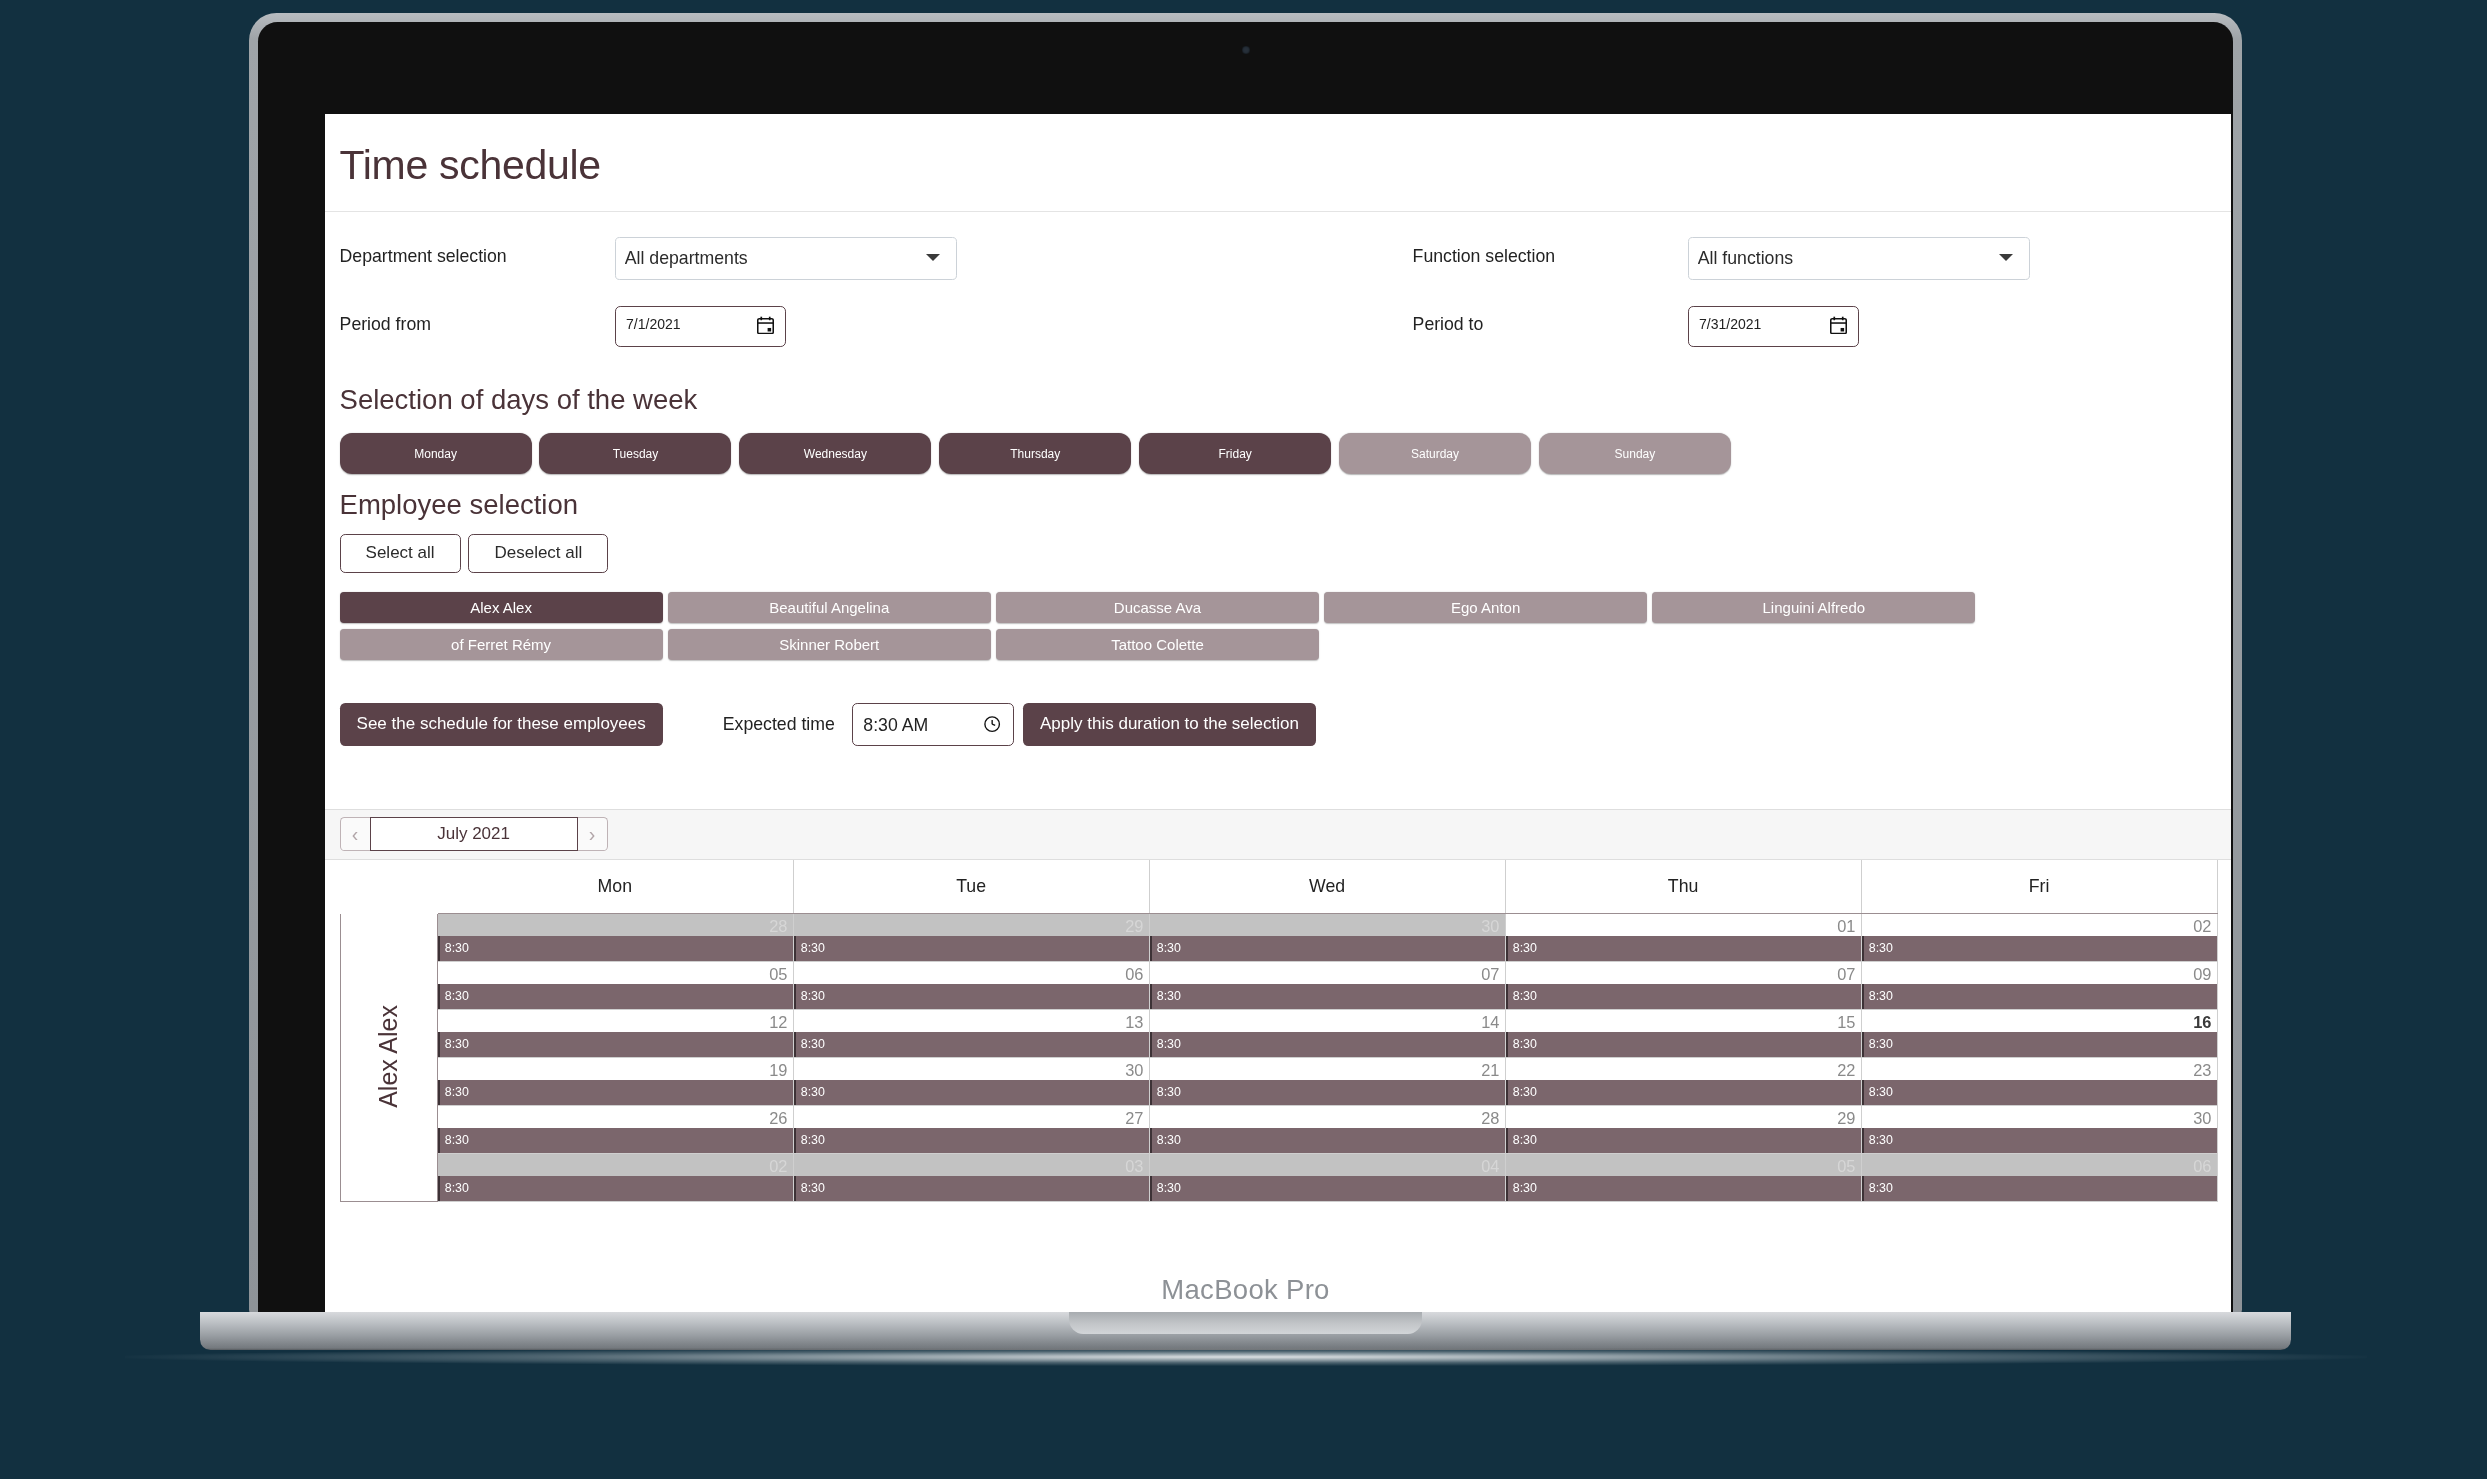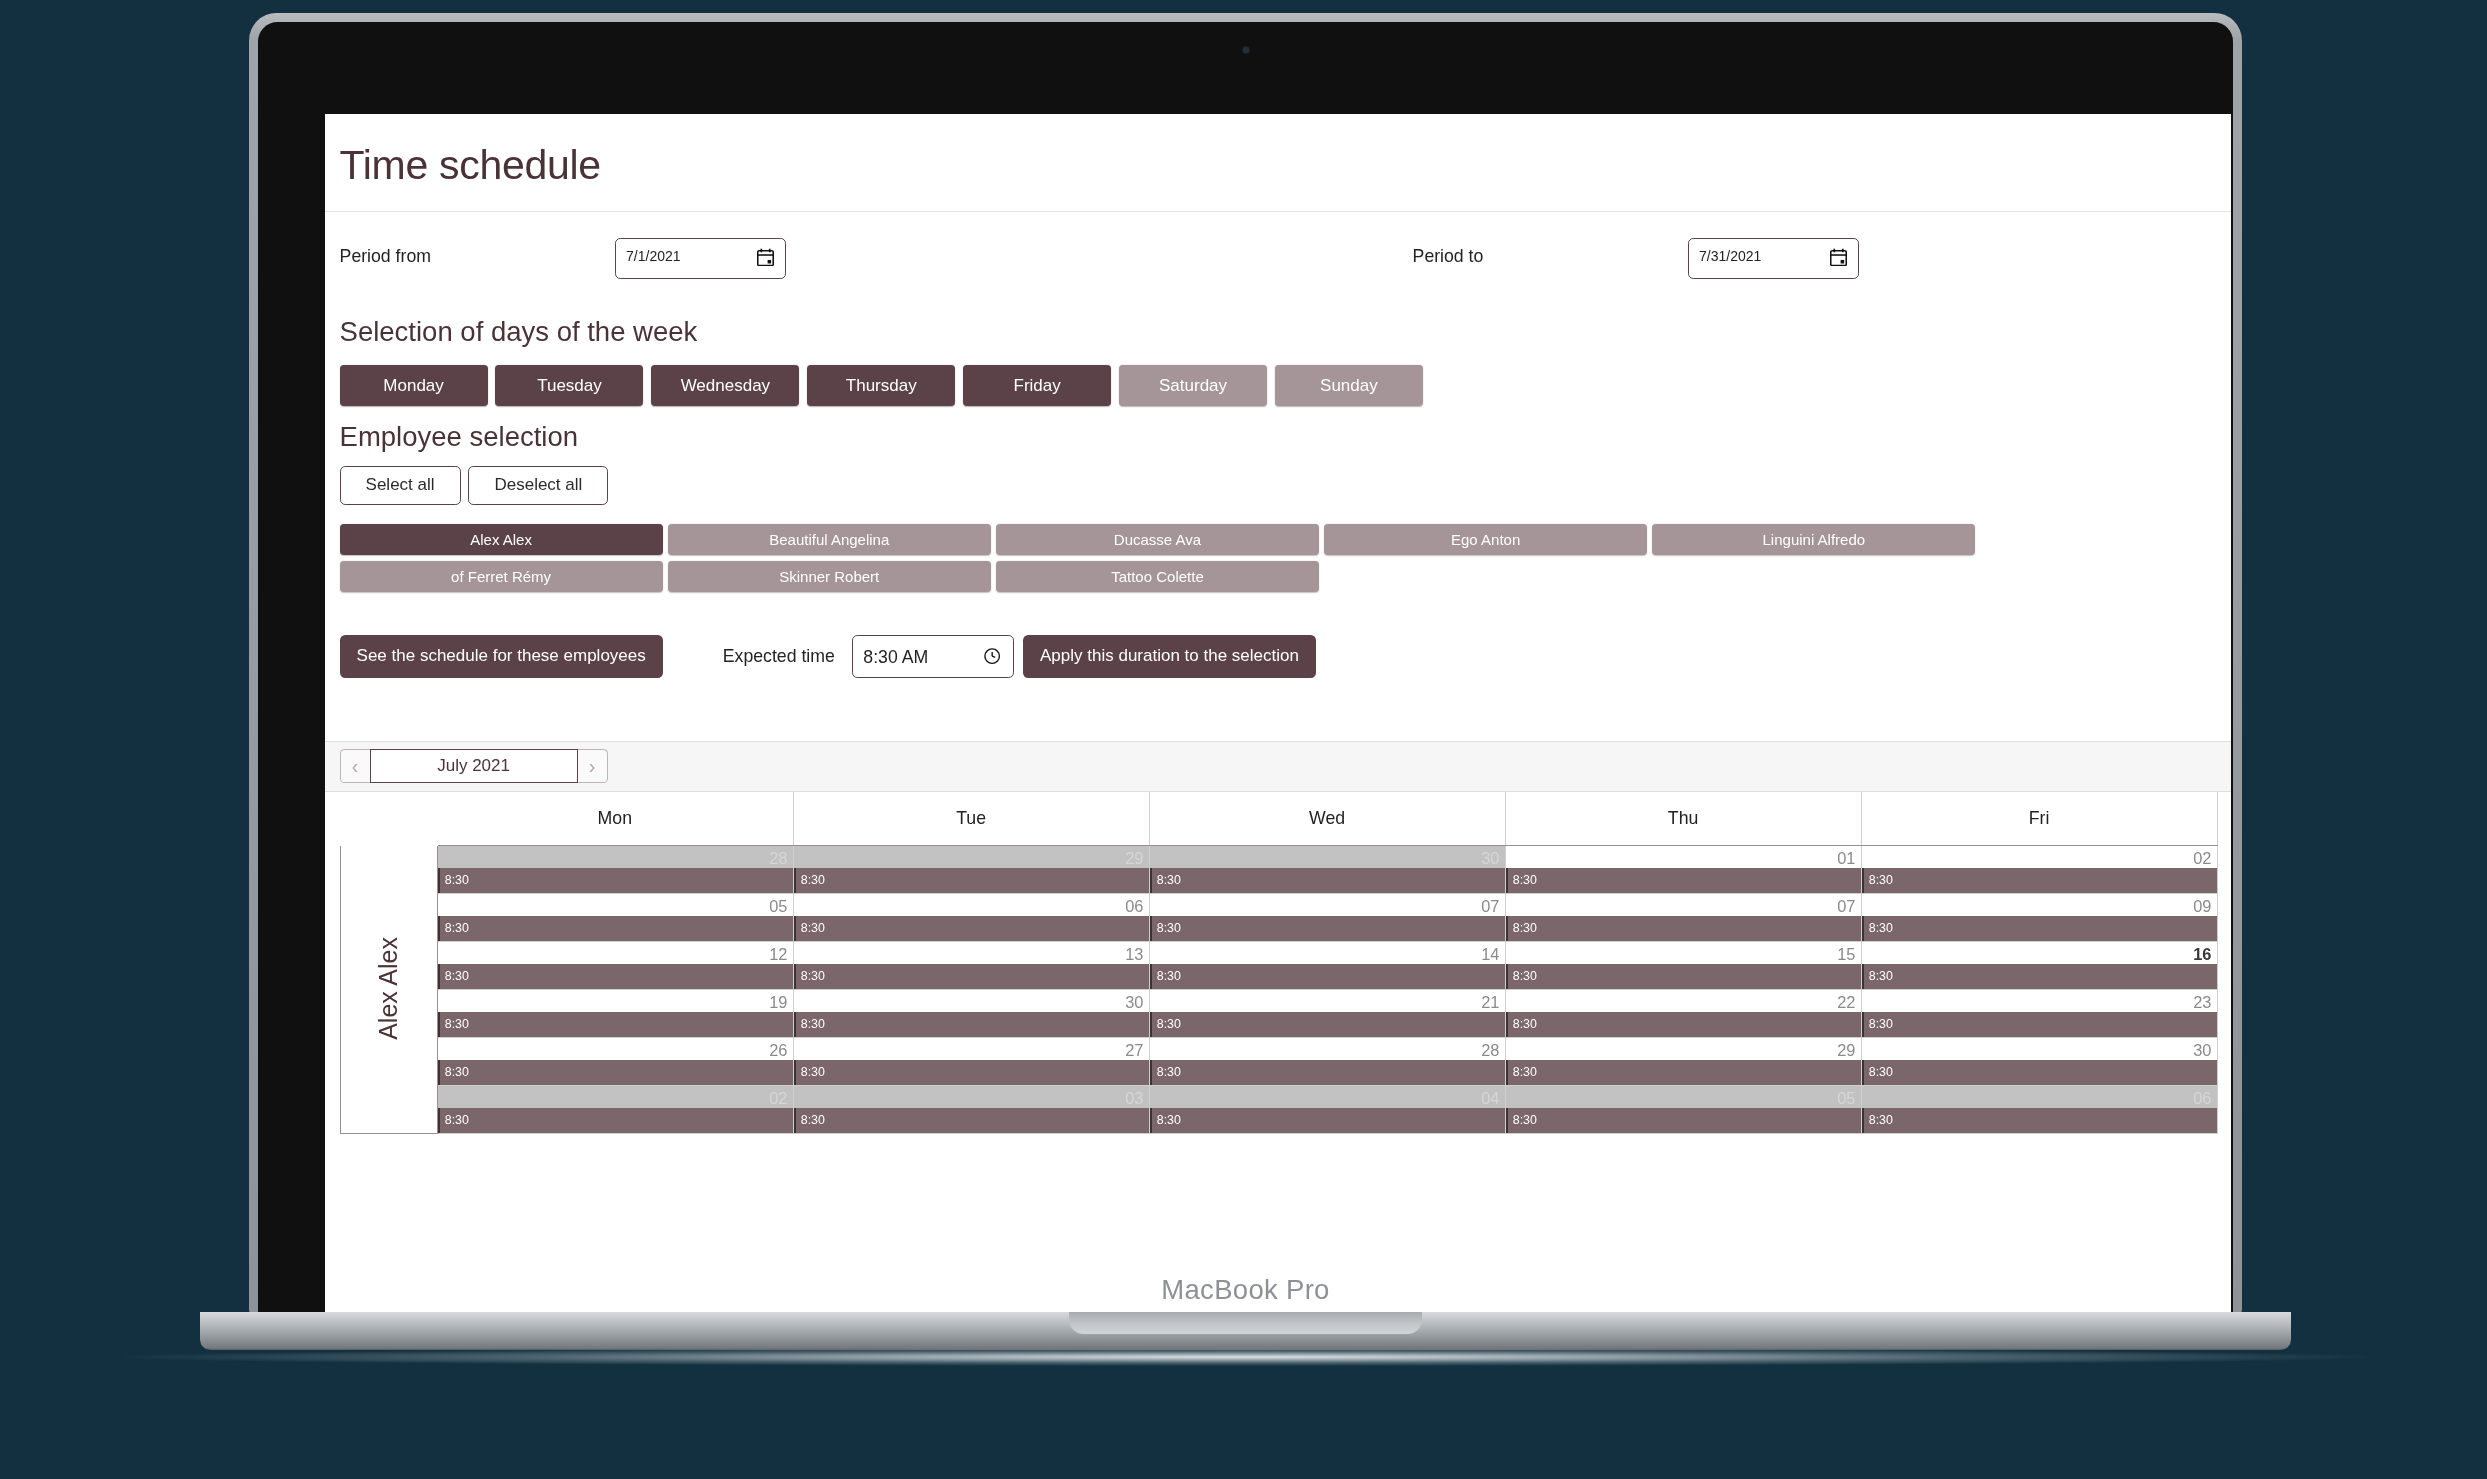--- a/index.html
+++ b/index.html
@@ -143,23 +143,23 @@
 
   .section-head {
     font-size: 27.5px; color: #4a3338;
     padding: 14.4px 0 0 14.4px;
     font-weight: 400;
   }
 
   
   .day-row { padding: 17px 0 0 14.4px; display: flex; gap: 7.9px; }
   .day-btn {
-    width: 148px; height: 41px;
-    border: none; border-radius: 4px;
-    color: #fff; font-size: 17px;
+    width: 192px; height: 41px;
+    border: none; border-radius: 12px;
+    color: #fff; font-size: 12px;
     font-family: "Liberation Sans", sans-serif;
     cursor: pointer;
     box-shadow: 0 0.7px 1.3px rgba(0,0,0,.3);
   }
   .sel-on  { background: #5b4249; }
   .sel-off { background: #a59599; }
 
   
   .small-btn-row { padding: 13px 0 0 14.4px; display: flex; gap: 7.9px; }
   .ghost-btn {
@@ -319,20 +319,33 @@
     <div class="bezel">
       <div class="camera"></div>
 
       <div id="screen">
 
         <div class="page-title">Time schedule</div>
         <div class="hr"></div>
 
         <div class="form-area">
 
+          <div class="form-row">
+            <div class="fld-label lbl-left">Department selection</div>
+            <select class="ui-select sel-left">
+              <option>All departments</option>
+            </select>
+            <div class="sel-arrow arr-left"></div>
+
+            <div class="fld-label lbl-right">Function selection</div>
+            <select class="ui-select sel-right">
+              <option>All functions</option>
+            </select>
+            <div class="sel-arrow arr-right"></div>
+          </div>
 
           <div class="form-row">
             <div class="fld-label lbl-left">Period from</div>
             <div class="date-wrap dt-left">
               <span class="dval">7/1/2021</span>
               <svg class="cal-ico" viewBox="0 0 24 26">
                 <rect x="1" y="4" width="22" height="21" rx="2" fill="none" stroke="#111" stroke-width="2.2"></rect>
                 <line x1="1" y1="10" x2="23" y2="10" stroke="#111" stroke-width="2.2"></line>
                 <line x1="6" y1="1" x2="6" y2="6" stroke="#111" stroke-width="2.4"></line>
                 <line x1="18" y1="1" x2="18" y2="6" stroke="#111" stroke-width="2.4"></line>

